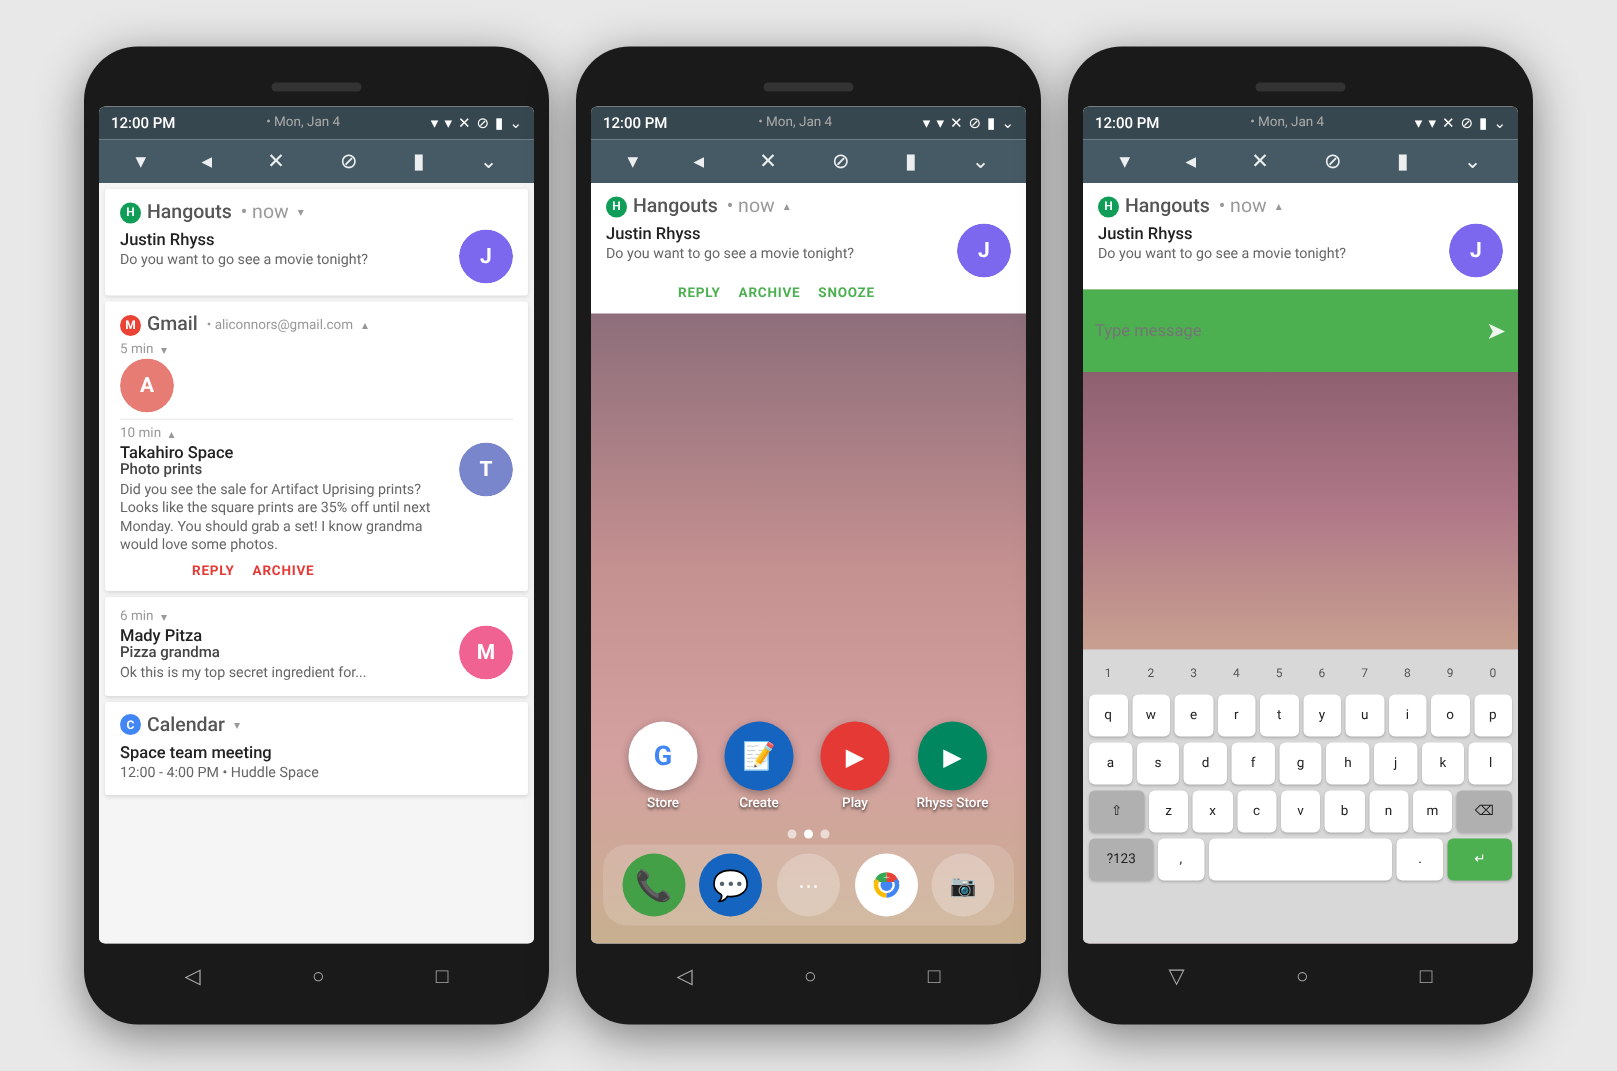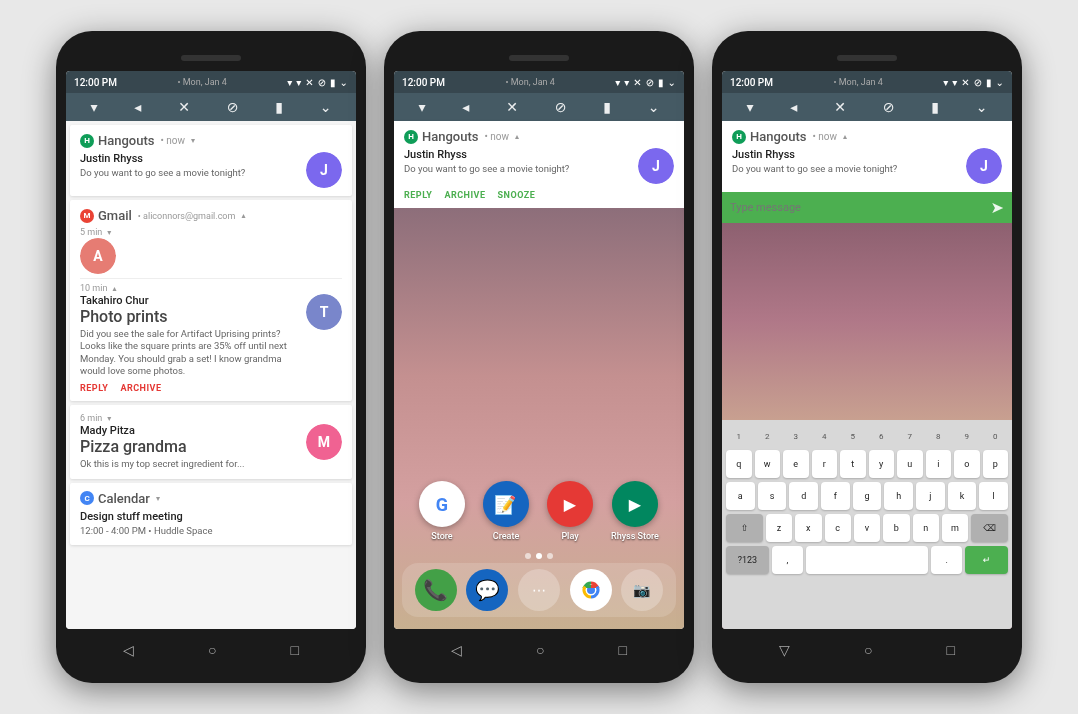--- a/index.html
+++ b/index.html
@@ -129,21 +129,21 @@
     .gmail-icon { background: #ea4335; color: white; }
     .calendar-icon { background: #4285f4; color: white; }
 
     .notif-app-name {
       font-size: 13px;
       color: #555;
       font-weight: 500;
     }
 
     .notif-time {
-      font-size: 10px;
+      font-size: 13px;
       color: #999;
       margin-left: 2px;
     }
 
     .notif-expand {
       font-size: 8px;
       color: #999;
       margin-left: 2px;
     }
 
@@ -173,36 +173,37 @@
       border-radius: 50%;
       display: flex;
       align-items: center;
       justify-content: center;
       font-size: 14px;
       font-weight: bold;
       color: white;
     }
 
     .notif-subject {
-      font-size: 16px;
+      font-size: 10px;
       color: #444;
       font-weight: 500;
     }
 
     .notif-body {
       font-size: 9.5px;
       color: #666;
       margin-top: 2px;
       line-height: 1.3;
     }
 
     .notif-actions {
       display: flex;
       gap: 12px;
       margin-top: 6px;
+      margin-left: 48px;
     }
 
     .notif-action-btn {
       font-size: 9px;
       color: #e53935;
       font-weight: 700;
       text-transform: uppercase;
       letter-spacing: 0.5px;
       cursor: pointer;
     }
@@ -345,21 +346,21 @@
     }
 
     .reply-notification {
       background: #fff;
       padding: 8px 10px;
     }
 
     .reply-input-row {
       display: flex;
       background: #4caf50;
-      padding: 6px 8px;
+      padding: 18px 8px;
       gap: 6px;
     }
 
     .reply-input {
       flex: 1;
       background: transparent;
       border: none;
       color: rgba(255,255,255,0.8);
       font-size: 11px;
       outline: none;
@@ -509,21 +510,21 @@
           </div>
         </div>
         <div class="gmail-divider"></div>
 
         <div class="gmail-time-row">
           <span class="gmail-time">10 min</span>
           <span class="notif-expand">▴</span>
         </div>
         <div class="notif-sender-row">
           <div style="flex:1;margin-right:6px;">
-            <div class="notif-sender">Takahiro Chur</div>
+            <div class="notif-sender">Takahiro Space</div>
             <div class="notif-subject">Photo prints</div>
             <div class="notif-body">Did you see the sale for Artifact Uprising prints? Looks like the square prints are 35% off until next Monday. You should grab a set! I know grandma would love some photos.</div>
           </div>
           <div class="notif-avatar">
             <div class="avatar-circle" style="background:#7986cb;">T</div>
           </div>
         </div>
         <div class="notif-actions">
           <span class="notif-action-btn">REPLY</span>
           <span class="notif-action-btn">ARCHIVE</span>
@@ -546,21 +547,21 @@
           </div>
         </div>
       </div>
 
       <div class="notif-card">
         <div class="notif-header">
           <div class="notif-app-icon calendar-icon">C</div>
           <span class="notif-app-name">Calendar</span>
           <span class="notif-expand">▾</span>
         </div>
-        <div class="notif-sender">Design stuff meeting</div>
+        <div class="notif-sender">Space team meeting</div>
         <div class="notif-body">12:00 - 4:00 PM • Huddle Space</div>
       </div>
     </div>
   </div>
 
   <div class="phone-nav-bar">
     <span class="nav-icon">◁</span>
     <span class="nav-icon">○</span>
     <span class="nav-icon">□</span>
   </div>

